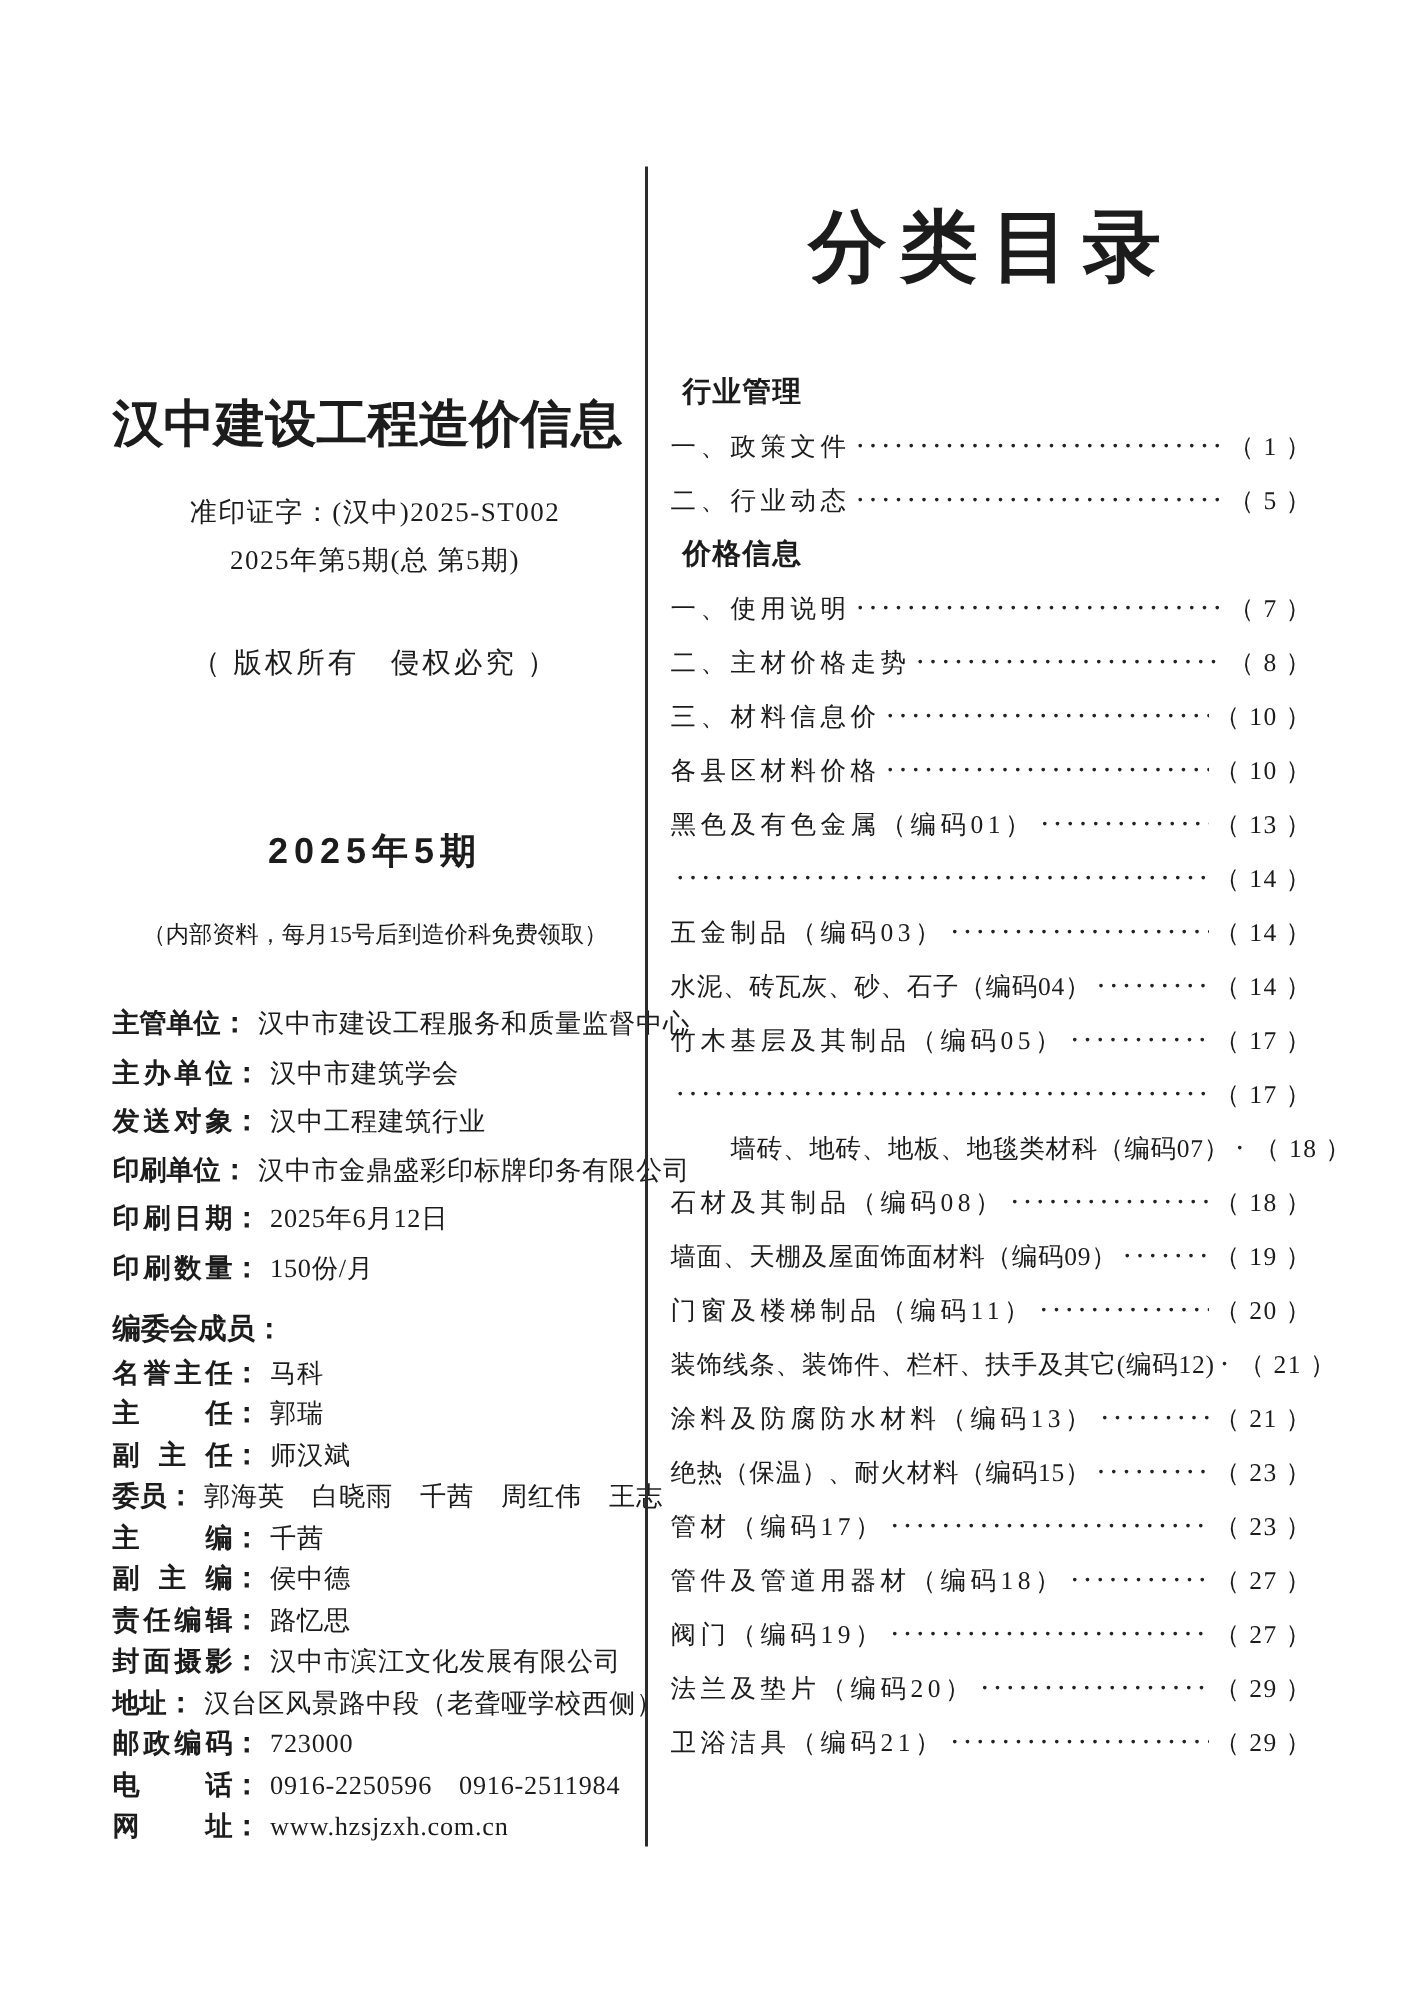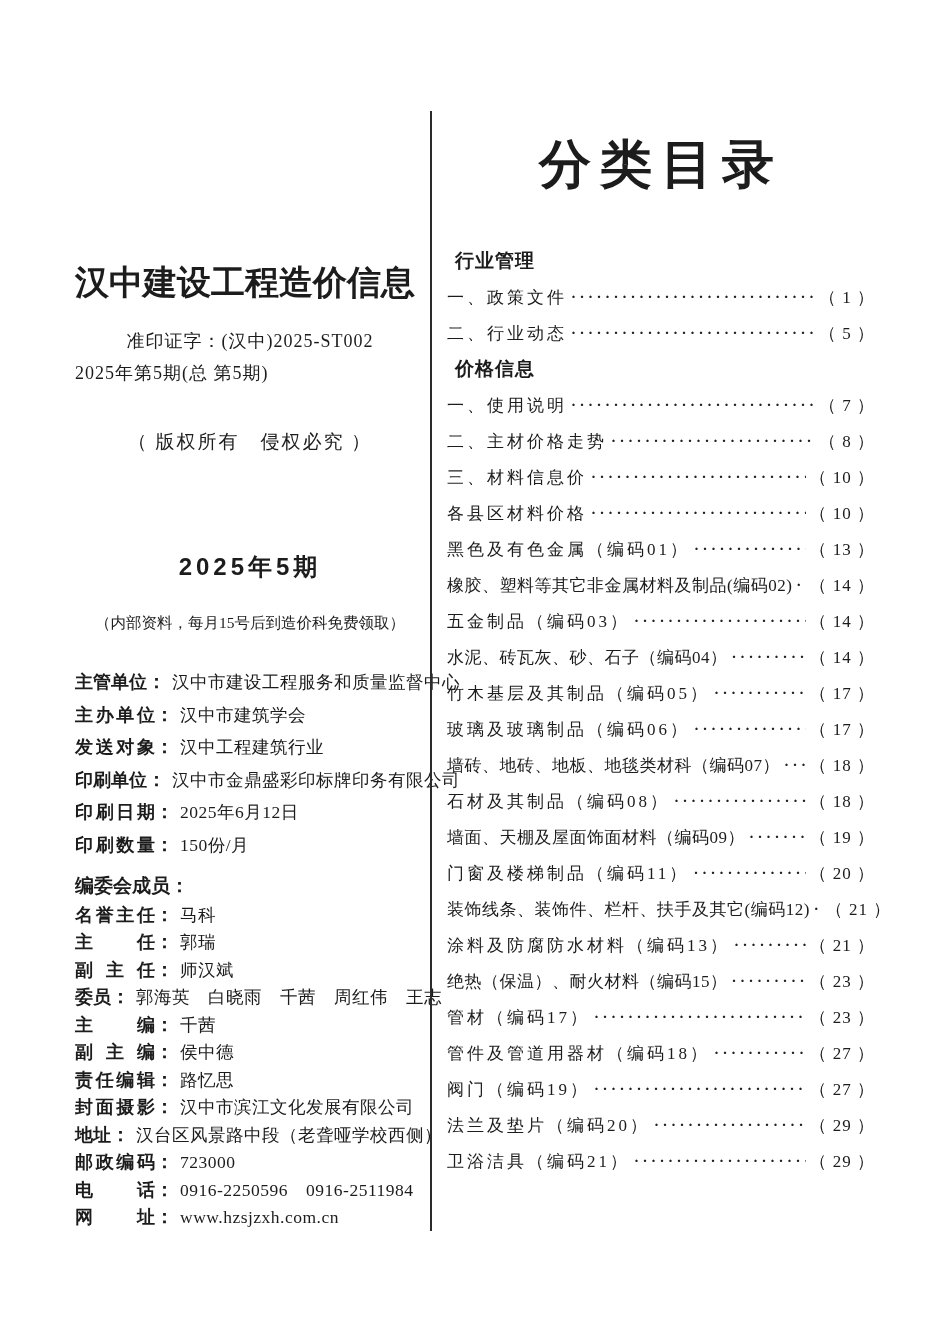--- a/index.html
+++ b/index.html
@@ -13,21 +13,21 @@
   }
   
   .left-col { position:absolute; left:75px; top:0; width:350px; }
   .pub-title {
     margin-top:260px;
     font-size:34px; font-weight:bold;
     font-family:"Liberation Serif", serif;
     letter-spacing:0px; white-space:nowrap;
   }
   .license-line { margin-top:22px; text-align:center; font-size:18px; letter-spacing:1px; }
-  .issue-line   { margin-top:8px;  font-size:18px; letter-spacing:1px; }
+  .issue-line   { margin-top:8px;  text-align:center; font-size:18px; letter-spacing:1px; }
   .copyright-line { margin-top:44px; text-align:center; font-size:19px; letter-spacing:2px; }
   .issue-big {
     margin-top:96px; text-align:center;
     font-size:24px; font-weight:bold; letter-spacing:4px;
     font-family:"Liberation Sans", sans-serif;
   }
   .note-line { margin-top:30px; text-align:center; font-size:15.5px; white-space:nowrap; }
 
   .info-list { margin-top:32px; }
   .info-row { height:32.5px; display:flex; align-items:center; white-space:nowrap; }
@@ -253,21 +253,20 @@
             <span class="pg">（ 10 ）</span>
           </div>
 
           <div class="toc-row">
             <span class="t" style="letter-spacing: 3px;">黑色及有色金属（编码01）</span>
             <span class="dots"></span>
             <span class="pg">（ 13 ）</span>
           </div>
 
           <div class="toc-row">
-            <span class="t" style="letter-spacing: 0.5px;">橡胶、塑料等其它非金属材料及制品(编码02)</span>
             <span class="dots"></span>
             <span class="pg">（ 14 ）</span>
           </div>
 
           <div class="toc-row">
             <span class="t" style="letter-spacing: 3px;">五金制品（编码03）</span>
             <span class="dots"></span>
             <span class="pg">（ 14 ）</span>
           </div>
 
@@ -277,27 +276,26 @@
             <span class="pg">（ 14 ）</span>
           </div>
 
           <div class="toc-row">
             <span class="t" style="letter-spacing: 3px;">竹木基层及其制品（编码05）</span>
             <span class="dots"></span>
             <span class="pg">（ 17 ）</span>
           </div>
 
           <div class="toc-row">
-            <span class="t" style="letter-spacing: 3px;">玻璃及玻璃制品（编码06）</span>
             <span class="dots"></span>
             <span class="pg">（ 17 ）</span>
           </div>
 
           <div class="toc-row">
-            <span class="t" style="letter-spacing: 0.5px;">墙砖、地砖、地板、地毯类材科（编码07）</span>
+            <span class="t" style="letter-spacing: 0.5px; margin-left: 40px;">墙砖、地砖、地板、地毯类材科（编码07）</span>
             <span class="dots"></span>
             <span class="pg">（ 18 ）</span>
           </div>
 
           <div class="toc-row">
             <span class="t" style="letter-spacing: 3px;">石材及其制品（编码08）</span>
             <span class="dots"></span>
             <span class="pg">（ 18 ）</span>
           </div>
 

